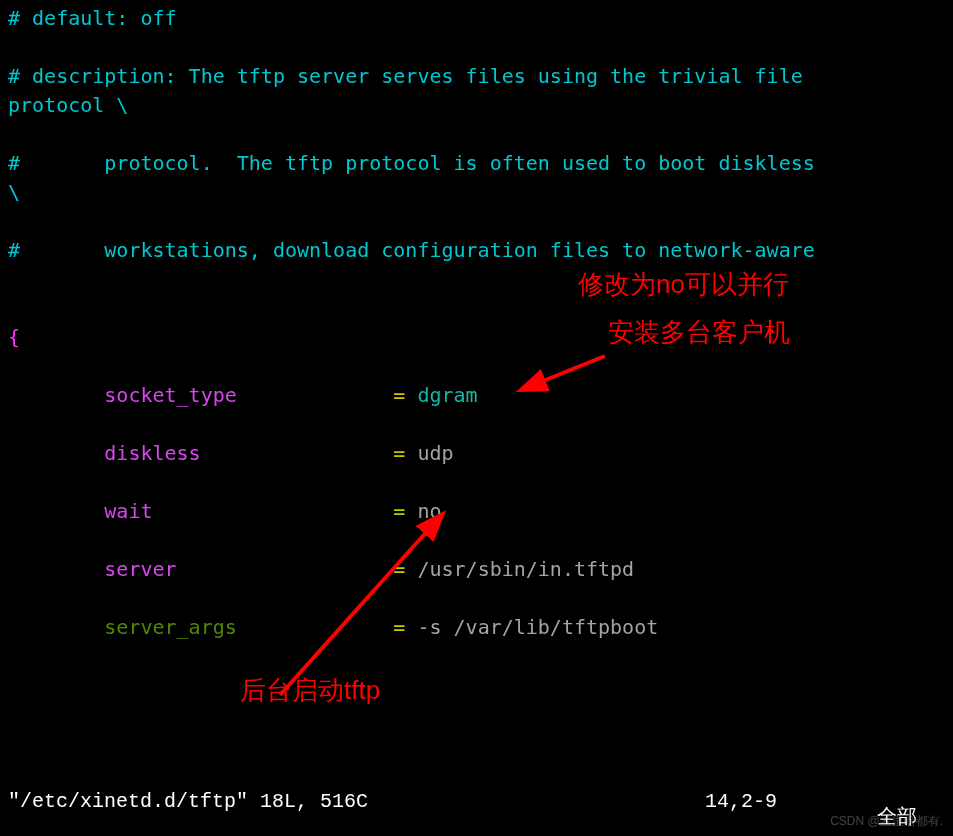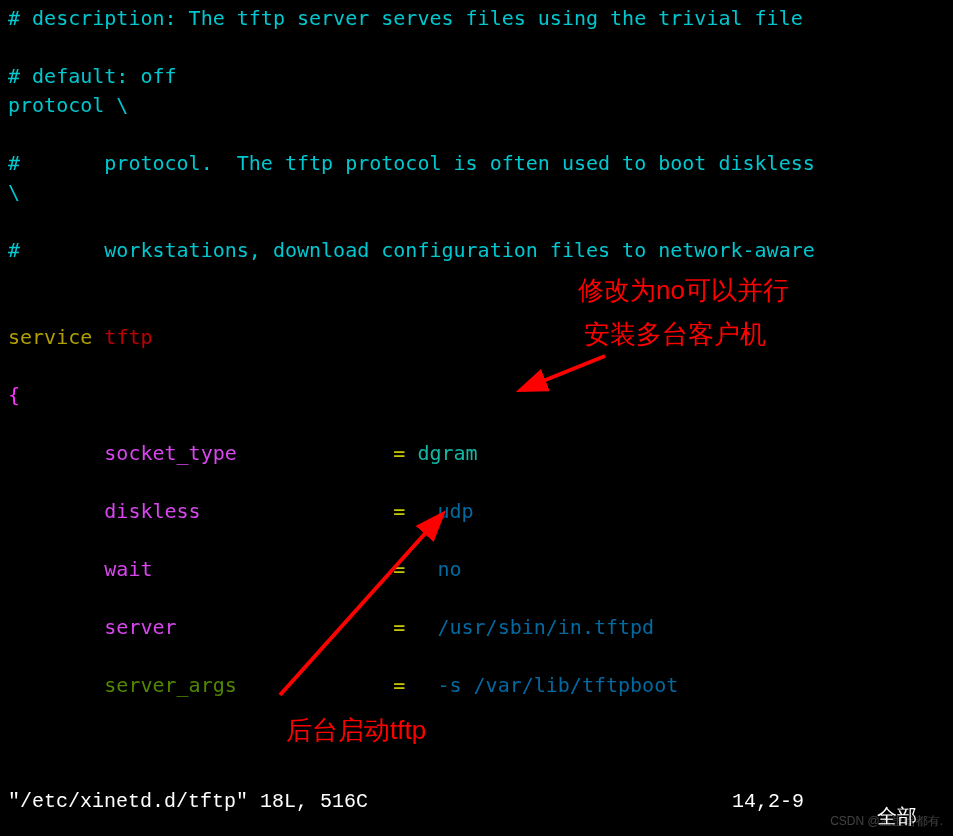--- a/index.html
+++ b/index.html
@@ -19,21 +19,21 @@
     white-space: pre-wrap;
     word-break: break-all;
   }
   .line { display: block; }
   .comment { color: #00c8d0; } 
   .keyword { color: #b0a000; } 
   .brace   { color: #ff33ff; } 
   .ident   { color: #d946ef; } 
   .ident2  { color: #508800; } 
   .eq      { color: #c8c800; }
-  .val     { color: #0369a1; margin-left: 20px; } 
+  .val     { color: #a3a3a3; } 
   .val-cyan{ color: #14b8a6; } 
   .name    { color: #c00000; }
   .prt { color: #00c8d0; }
 
   .annotations {
     position: absolute;
     top: 0; left: 0; right: 0; bottom: 0;
     pointer-events: none;
   }
   .annot {
@@ -50,26 +50,25 @@
     bottom: 6px;
     font-family: sans-serif;
     font-size: 12px;
     color: rgba(255,255,255,0.25);
   }
   svg.arrow { position: absolute; overflow: visible; }
 </style>
 </head>
 <body>
 
-<pre class="term"><span class="line"><span class="comment"># description: The tftp server serves files using the trivial file </span></span>
-<span class="line"><span class="comment"># default: off</span></span><span class="line"><span class="comment">protocol \</span></span>
+<pre class="term"><span class="line"><span class="comment"># default: off</span></span>
+<span class="line"><span class="comment"># description: The tftp server serves files using the trivial file </span></span><span class="line"><span class="comment">protocol \</span></span>
 <span class="line"><span class="comment">#       protocol.  The tftp protocol is often used to boot diskless </span></span><span class="line"><span class="comment">\</span></span>
 <span class="line"><span class="comment">#       workstations, download configuration files to network-aware </span></span>
 
-<span class="line"><span class="keyword">service</span> <span class="name">tftp</span></span>
 <span class="line"><span class="brace">{</span></span>
 <span class="line">        <span class="ident">socket_type</span>             <span class="eq">=</span> <span class="val-cyan">dgram</span></span>
 <span class="line">        <span class="ident">diskless</span>                <span class="eq">=</span> <span class="val">udp</span></span>
 <span class="line">        <span class="ident">wait</span>                    <span class="eq">=</span> <span class="val">no</span></span>
 <span class="line">        <span class="ident">server</span>                  <span class="eq">=</span> <span class="val">/usr/sbin/in.tftpd</span></span>
 <span class="line">        <span class="ident2">server_args</span>             <span class="eq">=</span> <span class="val">-s /var/lib/tftpboot</span></span>
 
 
 
 
@@ -77,37 +76,37 @@
 
 
 
 
 
 </pre>
 
 <div style="position:absolute;left:8px;right:8px;bottom:4px;color:#fff;font-family:'Courier New',monospace;font-size:20px;display:flex;">
   <span>"/etc/xinetd.d/tftp" 18L, 516C</span>
   <span style="flex:1"></span>
-  <span style="margin-right:73px;">14,2-9</span>
+  <span style="margin-right:100px;">14,2-9</span>
   <span style="margin-right:28px;margin-top:16px;">全部</span>
 </div>
 
 <div class="annotations">
-  <div class="annot" style="top:272px;left:578px;">修改为no可以并行</div>
-  <div class="annot" style="top:316px;left:584px;">安装多台客户机</div>
+  <div class="annot" style="top:266px;left:578px;">修改为no可以并行</div>
+  <div class="annot" style="top:316px;left:608px;font-family:Liberation Mono, monospace;">安装多台客户机</div>
   <svg class="arrow" style="top:348px;left:520px;width:100px;height:60px;">
     <defs>
         <marker id="ah1" markerWidth="10" markerHeight="10" refX="2" refY="3" orient="auto">
           <path d="M0,0 L0,6 L8,3 z" fill="#ff0000"></path>
         </marker>
       </defs>
     <line x1="85" y1="8" x2="18" y2="35" stroke="#ff0000" stroke-width="4" marker-end="url(#ah1)"></line>
   </svg>
 
-  <div class="annot" style="top:712px;left:240px;margin-left:46px;">后台启动tftp</div>
+  <div class="annot" style="top:672px;left:240px;">后台启动tftp</div>
   <svg class="arrow" style="top:510px;left:250px;width:220px;height:200px;">
     <defs>
         <marker id="ah2" markerWidth="10" markerHeight="10" refX="2" refY="3" orient="auto">
           <path d="M0,0 L0,6 L8,3 z" fill="#ff0000"></path>
         </marker>
       </defs>
     <line x1="30" y1="185" x2="180" y2="18" stroke="#ff0000" stroke-width="4" marker-end="url(#ah2)"></line>
   </svg>
 </div>
 

